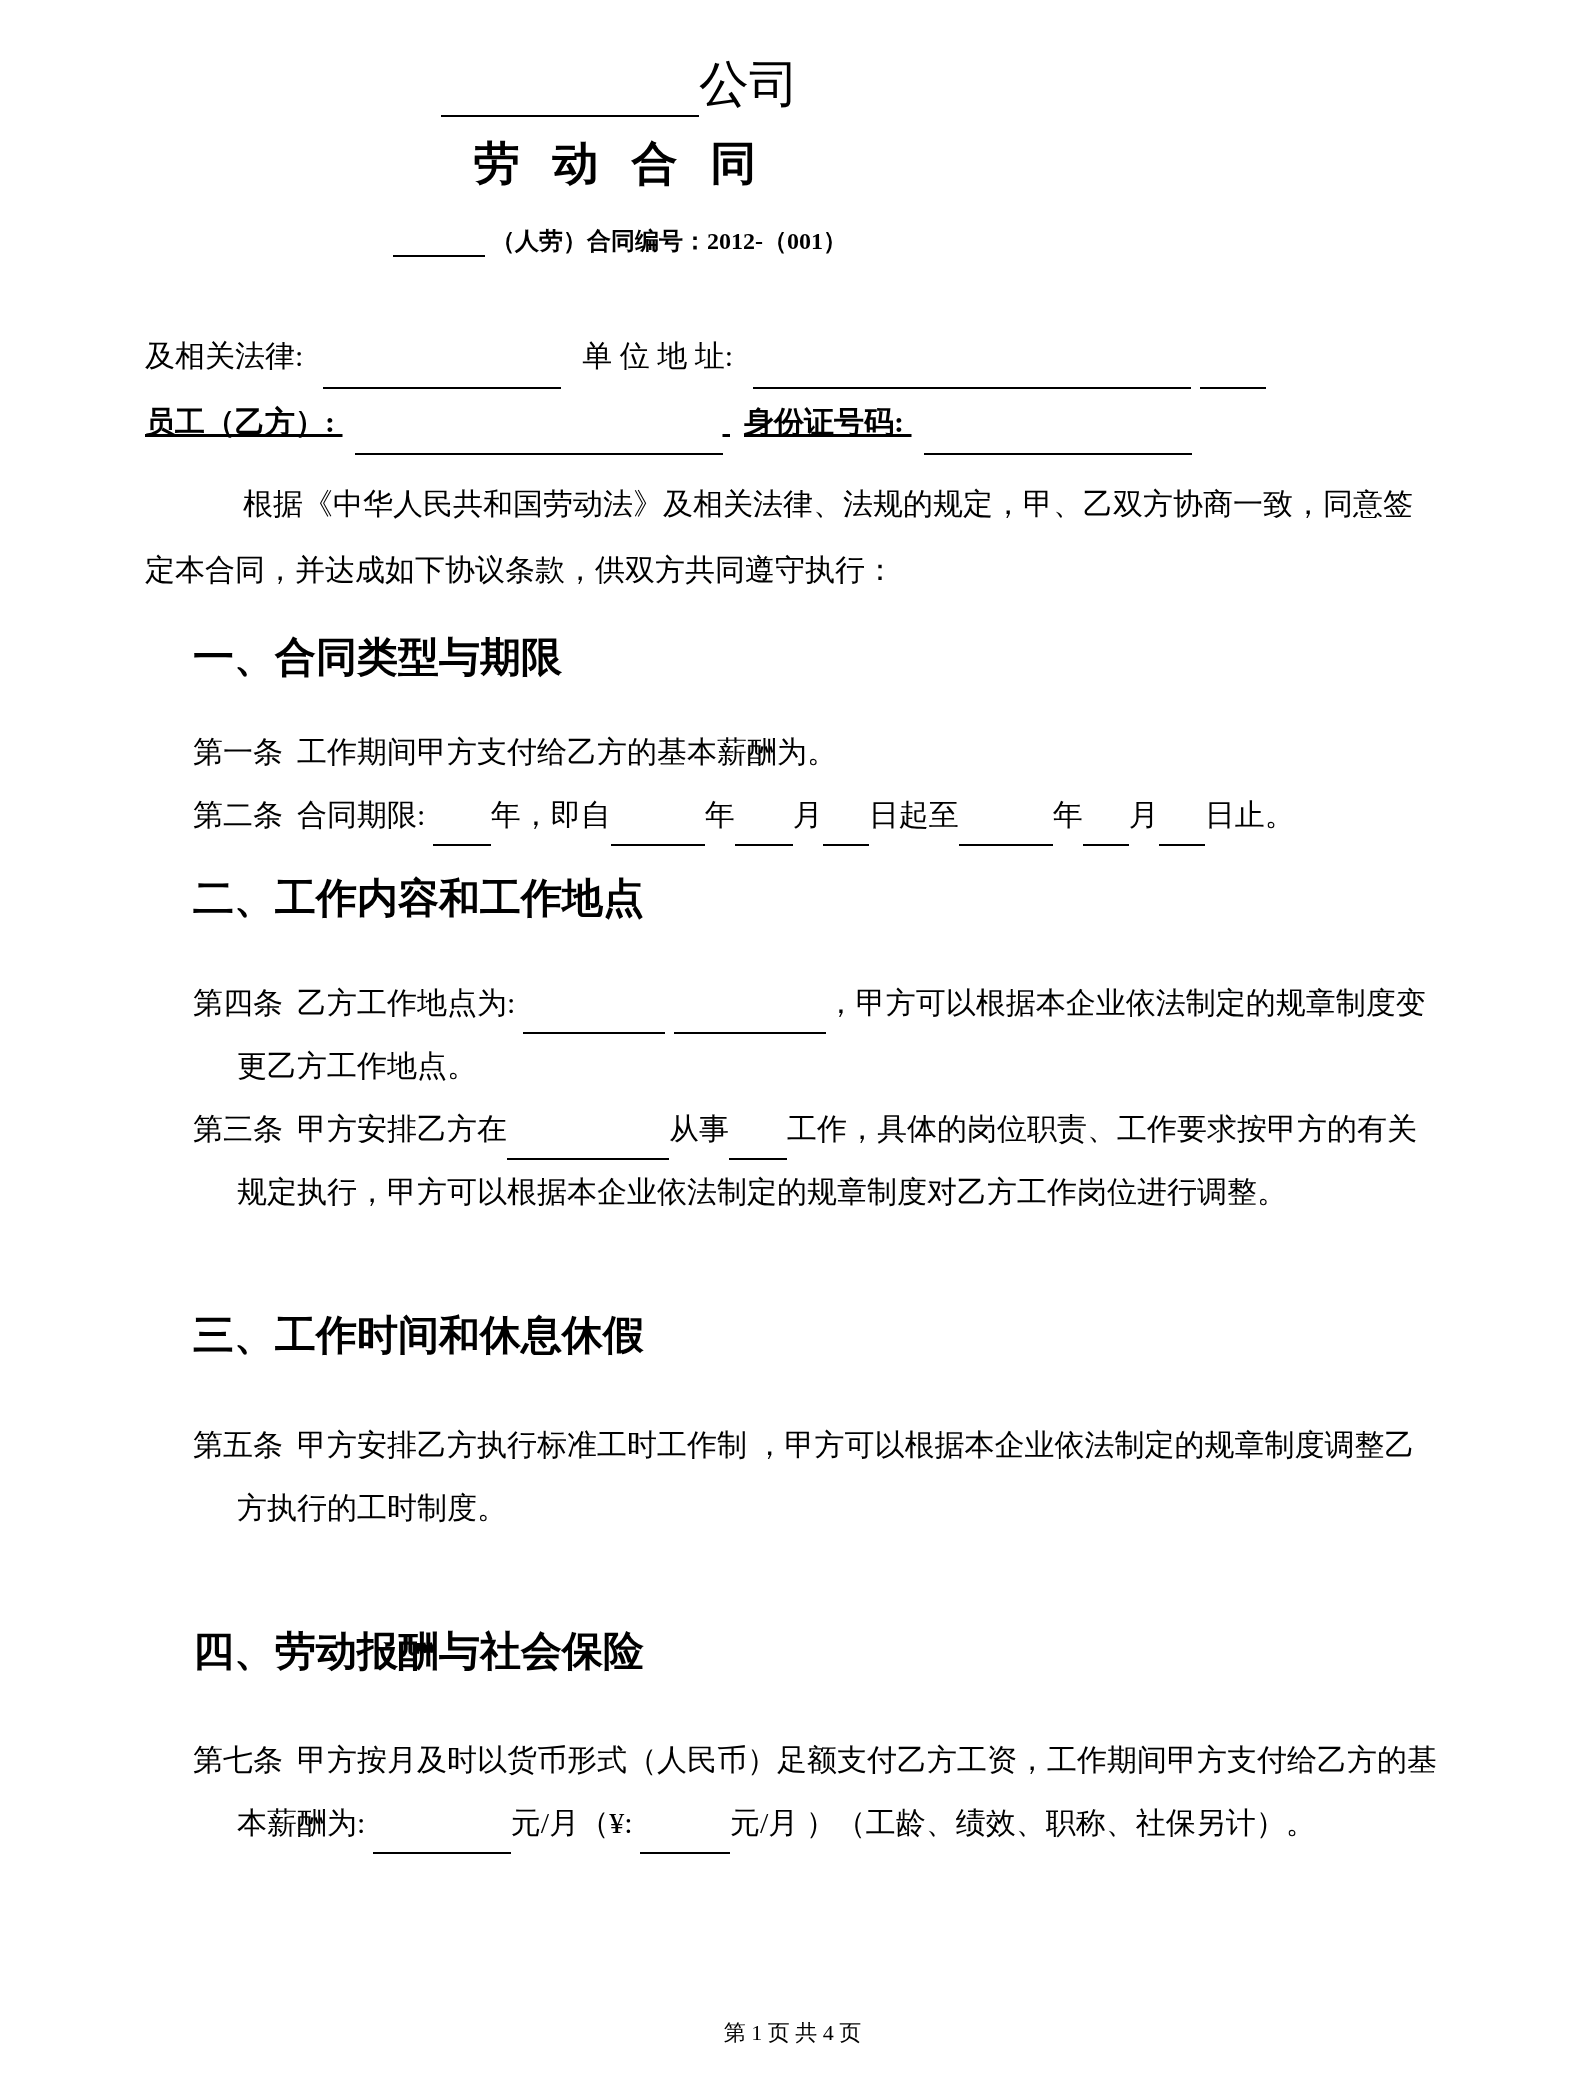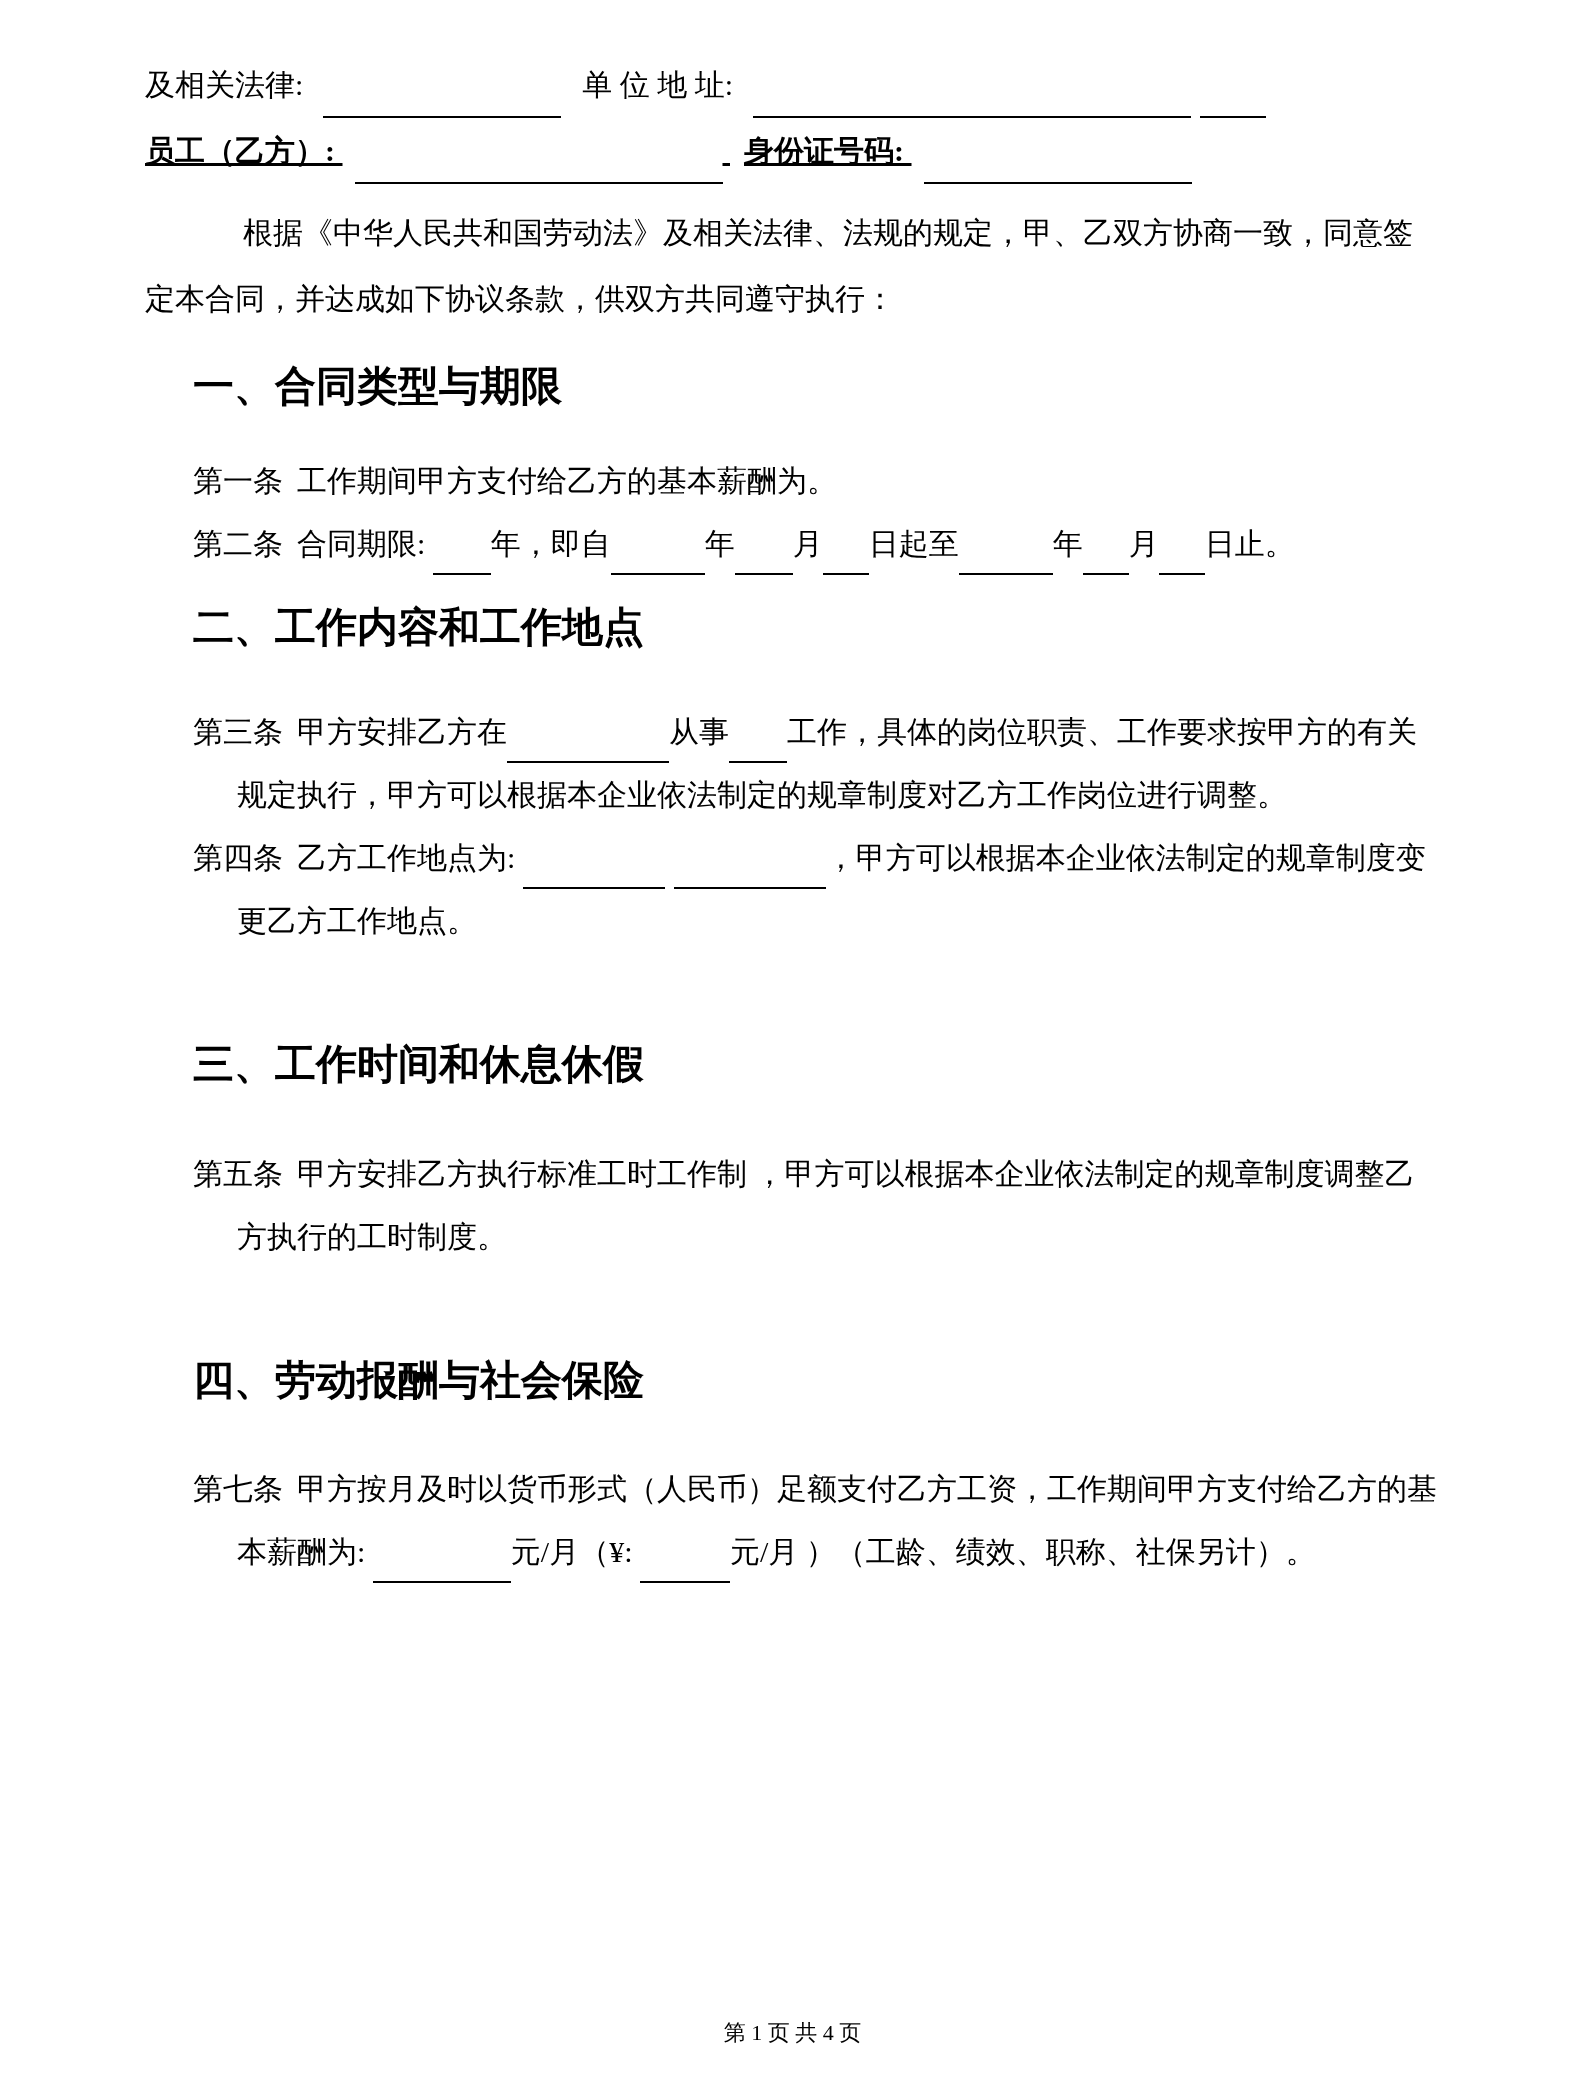--- a/index.html
+++ b/index.html
@@ -45,20 +45,30 @@
   .cno{margin-right:14px;}
   .sp{display:inline-block;width:12px;}
   
   .footer{margin-top:auto;text-align:center;font-size:22px;line-height:1.4;padding-top:40px;}
 </style>
 </head>
 <body>
 
 <div class="page">
 
+  <div class="doc-header">
+    <div class="company-line">
+      <span class="bl" style="width:258px;"></span><span>公司</span>
+    </div>
+    <div class="doc-title">劳 动 合 同</div>
+    <div class="contract-no">
+      <span class="bl" style="width:92px;height:24px;"></span>
+      <span>（人劳）合同编号：2012-（001）</span>
+    </div>
+  </div>
 
   <div class="party-block">
     <div class="fline">
       <span>及相关法律:</span>
       <span class="sp"></span><span class="bl" style="width:238px;"></span>
       <span class="lbl2">单 位 地 址:</span>
       <span class="sp"></span><span class="bl" style="width:438px;"></span><span class="blk-gap"></span><span class="bl" style="width:66px;"></span>
     </div>
     <div class="fline bold">
       <span>员工（乙方）:</span>
@@ -77,26 +87,26 @@
   </p>
 
   <p class="clause">
     <span class="cno">第二条</span><span>合同期限:</span>
     <span class="bl" style="width:58px;"></span><span>年，即自</span><span class="bl" style="width:94px;"></span><span>年</span><span class="bl" style="width:58px;"></span><span>月</span><span class="bl" style="width:46px;"></span><span>日起至</span><span class="bl" style="width:94px;"></span><span>年</span><span class="bl" style="width:46px;"></span><span>月</span><span class="bl" style="width:46px;"></span><span>日止。</span>
   </p>
 
   <div class="sec-h tight">二、工作内容和工作地点</div>
 
   <p class="clause">
-    <span class="cno">第三条</span><span>甲方安排乙方在</span><span class="bl" style="width:162px;"></span><span>从事</span><span class="bl" style="width:58px;"></span><span>工作，具体的岗位职责、工作要求按甲方的有关规定执行，甲方可以根据本企业依法制定的规章制度对乙方工作岗位进行调整。</span>
+    <span class="cno">第四条</span><span>乙方工作地点为:</span>
+    <span class="bl" style="width:142px;"></span><span class="blk-gap"></span><span class="bl" style="width:152px;"></span><span>，甲方可以根据本企业依法制定的规章制度变更乙方工作地点。</span>
   </p>
 
   <p class="clause">
-    <span class="cno">第四条</span><span>乙方工作地点为:</span>
-    <span class="bl" style="width:142px;"></span><span class="blk-gap"></span><span class="bl" style="width:152px;"></span><span>，甲方可以根据本企业依法制定的规章制度变更乙方工作地点。</span>
+    <span class="cno">第三条</span><span>甲方安排乙方在</span><span class="bl" style="width:162px;"></span><span>从事</span><span class="bl" style="width:58px;"></span><span>工作，具体的岗位职责、工作要求按甲方的有关规定执行，甲方可以根据本企业依法制定的规章制度对乙方工作岗位进行调整。</span>
   </p>
 
   <div class="sec-h gap-big">三、工作时间和休息休假</div>
 
   <p class="clause">
     <span class="cno">第五条</span><span>甲方安排乙方执行标准工时工作制 ，甲方可以根据本企业依法制定的规章制度调整乙方执行的工时制度。</span>
   </p>
 
 
   <div class="sec-h gap-big">四、劳动报酬与社会保险</div>

